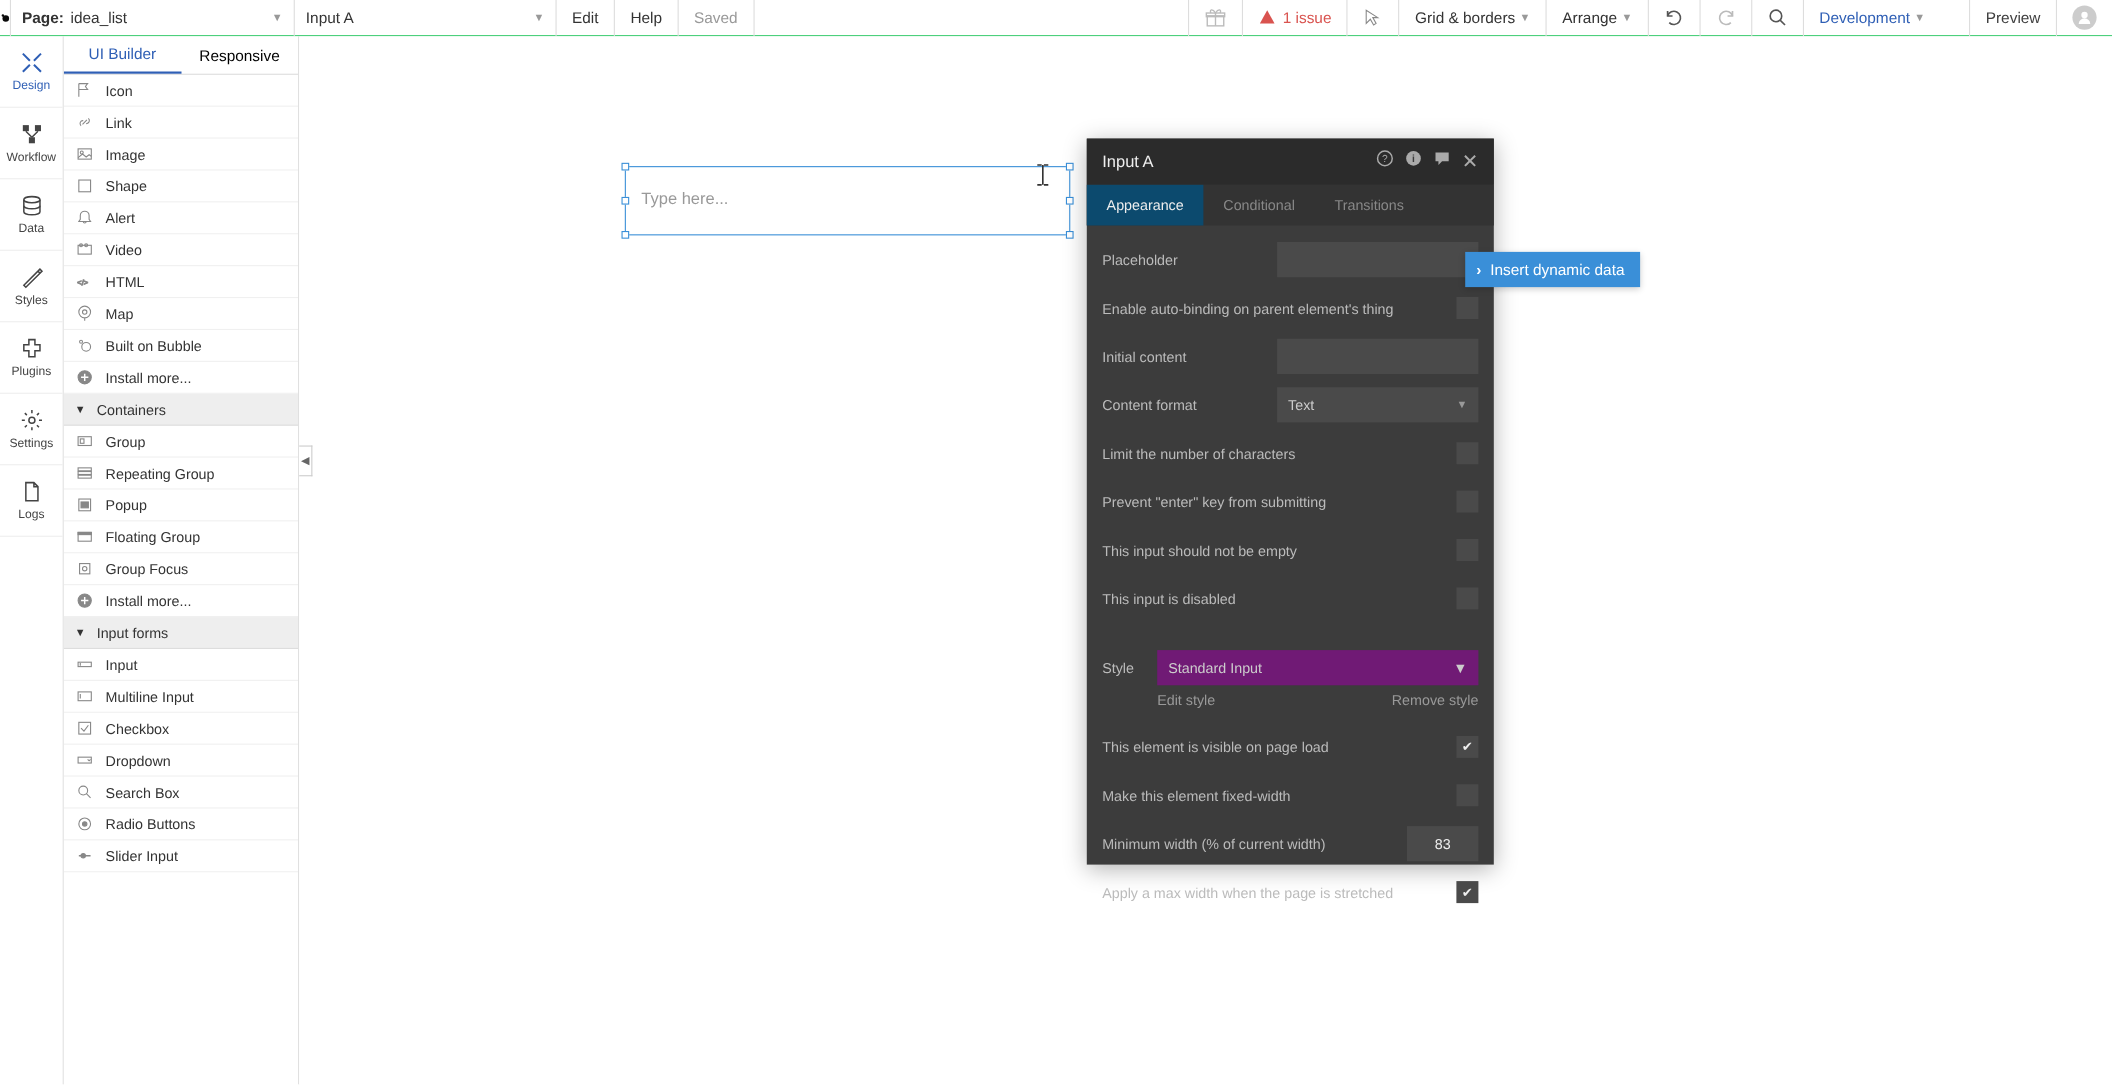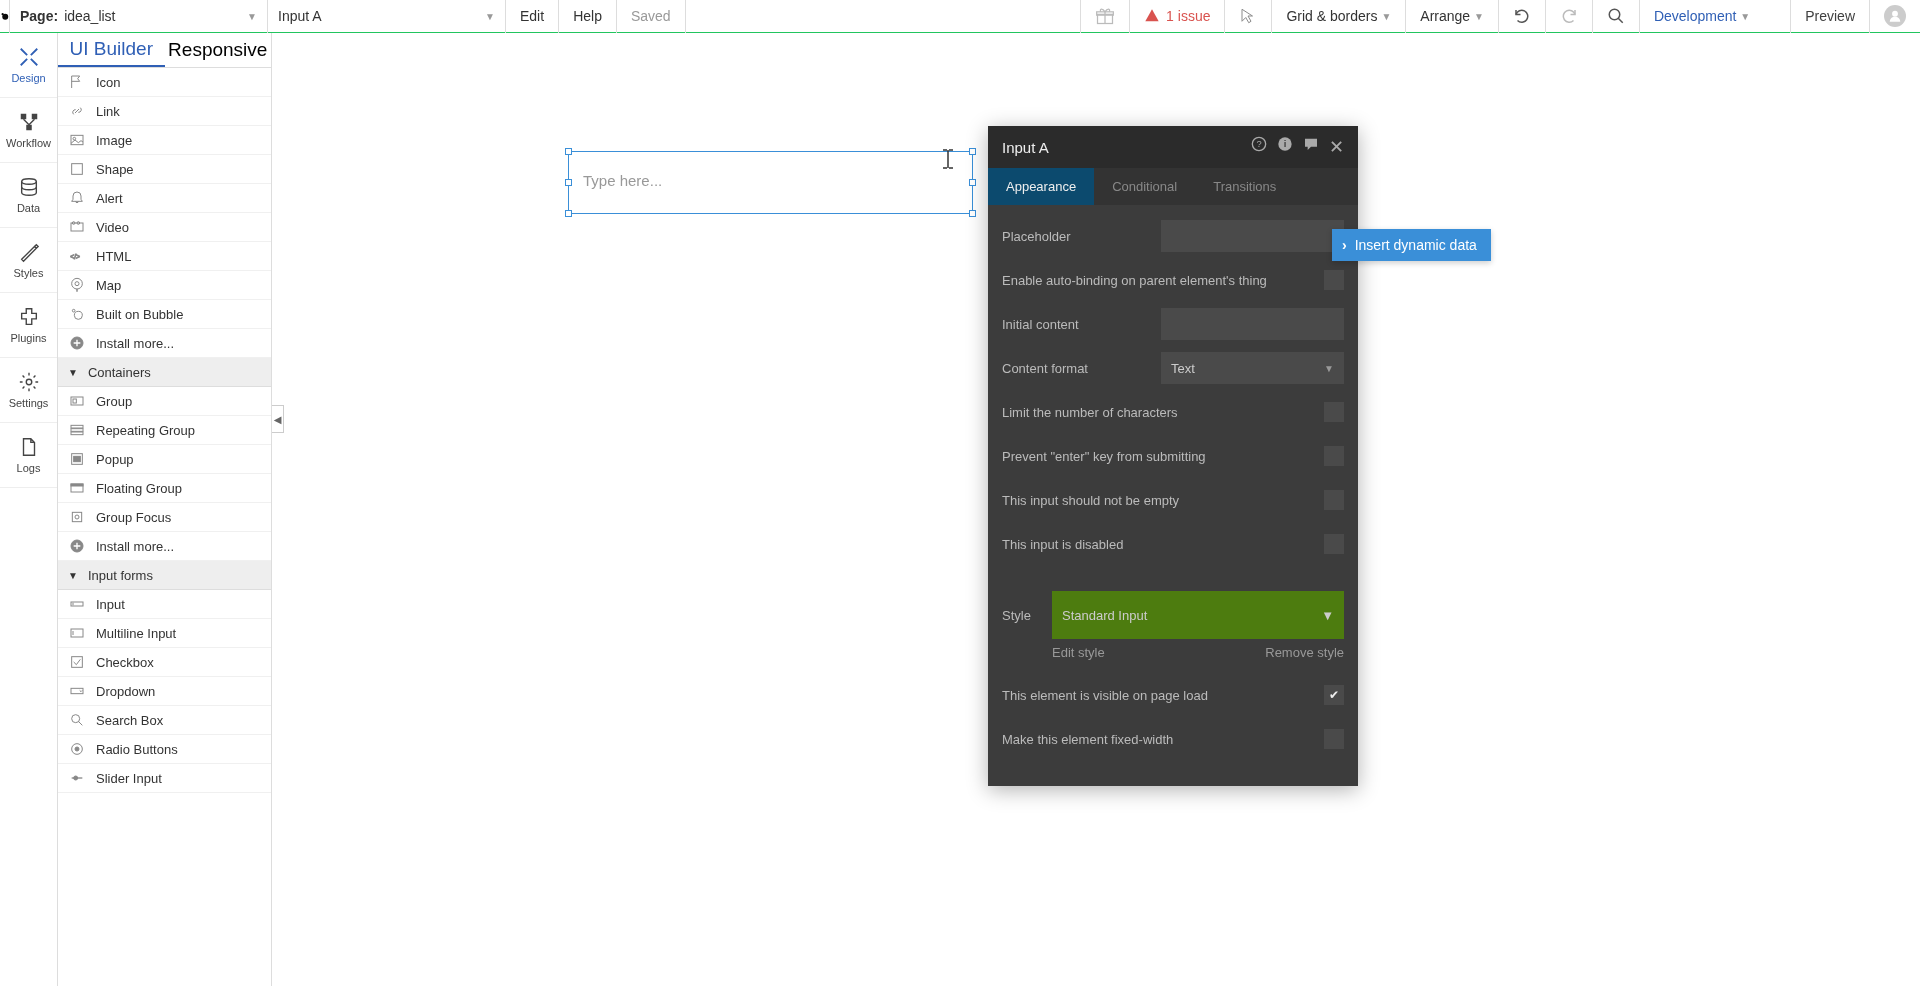--- a/index.html
+++ b/index.html
@@ -32,21 +32,21 @@
 
 .body { display: flex; height: calc(986px - 33px); }
 .rail { width: 58px; background: #fff; border-right: 1px solid #ddd; display: flex; flex-direction: column; }
 .rail .item { height: 65px; display: flex; flex-direction: column; align-items: center; justify-content: center; font-size: 11px; color: #444; cursor: pointer; border-bottom: 1px solid #eee; }
 .rail .item.active { color: #2f5fb5; }
 .rail .item svg { width: 22px; height: 22px; margin-bottom: 4px; fill: currentColor; }
 
 
 .palette { width: 214px; background: #fff; border-right: 1px solid #ddd; overflow: hidden; }
 .palette .tabs { display: flex; height: 35px; border-bottom: 1px solid #ddd; }
-.palette .tabs > div { flex: 1; display: flex; align-items: center; justify-content: center; font-size: 19px; cursor: pointer; }
+.palette .tabs > div { flex: 1; display: flex; align-items: center; justify-content: center; font-size: 14px; cursor: pointer; }
 .palette .tabs .active { color: #2f5fb5; border-bottom: 2px solid #2f5fb5; }
 .palette .list { }
 .palette .row { height: 29px; display: flex; align-items: center; padding: 0 10px; font-size: 13px; color: #333; border-bottom: 1px solid #f0f0f0; cursor: pointer; }
 .palette .row .ic { width: 18px; height: 18px; margin-right: 10px; display: flex; align-items: center; justify-content: center; color: #888; }
 .palette .row .ic svg { width: 16px; height: 16px; fill: none; stroke: #888; stroke-width: 1.5; }
 .palette .section { height: 29px; background: #eee; display: flex; align-items: center; padding: 0 10px; font-size: 13px; color: #333; border-bottom: 1px solid #ddd; cursor: pointer; }
 .palette .section .tri { margin-right: 10px; font-size: 10px; }
 
 
 .canvas-wrap { flex: 1; position: relative; background: #fff; }
@@ -76,21 +76,21 @@
 .prop .field .ctl { width: 183px; }
 .prop .field .ctl.narrow { width: 65px; }
 .prop .field input[type=text] { width: 100%; height: 32px; background: #4a4a4a; border: none; color: #eee; padding: 0 8px; font-size: 13px; }
 .prop .field .select { width: 100%; height: 32px; background: #4a4a4a; display: flex; align-items: center; padding: 0 10px; justify-content: space-between; cursor: pointer; }
 .prop .field .select .caret { color: #999; font-size: 10px; }
 .prop .field .chk { width: 20px; height: 20px; background: #4a4a4a; display: flex; align-items: center; justify-content: center; cursor: pointer; }
 .prop .field .chk.on::after { content: "✔"; color: #eee; font-size: 12px; }
 .prop .divider { height: 20px; }
 .prop .style-row { display: flex; align-items: center; margin-bottom: 6px; }
 .prop .style-row .lbl { width: 50px; color: #bbb; }
-.prop .style-row .select { flex: 1; height: 48px; background: #4d7c0f; display: flex; align-items: center; padding: 0 10px; justify-content: space-between; cursor: pointer; }
+.prop .style-row .select { flex: 1; height: 32px; background: #701a75; display: flex; align-items: center; padding: 0 10px; justify-content: space-between; cursor: pointer; }
 .prop .style-links { display: flex; justify-content: space-between; padding-left: 50px; margin-bottom: 18px; color: #999; font-size: 13px; }
 .prop .style-links span { cursor: pointer; }
 .prop .field.num input { text-align: center; }
 
 
 .text-caret { position: absolute; pointer-events: none; }
 
 
 .dyn-tip { position: absolute; left: 1060px; top: 196px; height: 32px; background: #3a8fd8; color: #fff; display: flex; align-items: center; padding: 0 14px 0 10px; font-size: 14px; cursor: pointer; box-shadow: 0 2px 6px rgba(0,0,0,0.2); }
 .dyn-tip .chev { margin-right: 8px; font-weight: bold; }
@@ -544,20 +544,28 @@
           <span>Remove style</span>
         </div>
         <div class="field">
           <span class="lbl">This element is visible on page load</span>
           <div class="chk on"></div>
         </div>
         <div class="field">
           <span class="lbl">Make this element fixed-width</span>
           <div class="chk"></div>
         </div>
+        <div class="field num">
+          <span class="lbl">Minimum width (% of current width)</span>
+          <div class="ctl narrow"><input type="text" value="83" style=""></div>
+        </div>
+        <div class="field">
+          <span class="lbl">Apply a max width when the page is stretched</span>
+          <div class="chk on"></div>
+        </div>
       </div>
     </div>
 
     <svg class="text-caret" style="left:667px; top:115px;" width="18" height="22" viewBox="0 0 18 22">
         <path d="M4 2 L8 2 M10 2 L14 2 M9 2 L9 20 M4 20 L8 20 M10 20 L14 20" stroke="#333" stroke-width="1.5" fill="none"></path>
       </svg>
 
     <div class="dyn-tip">
       <span class="chev">›</span>
       <span>Insert dynamic data</span>

